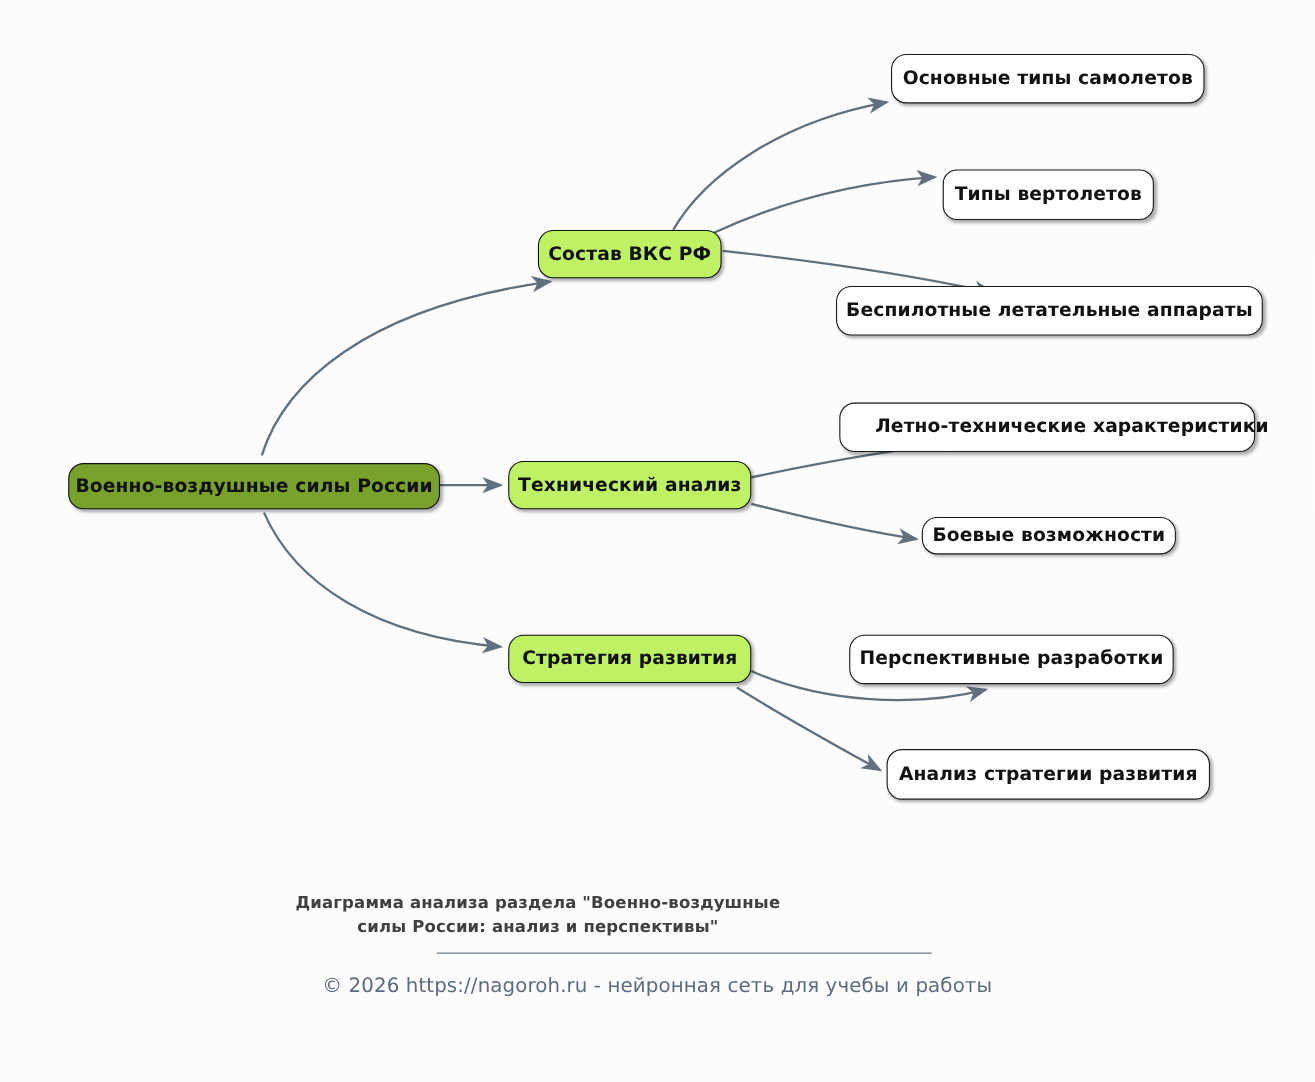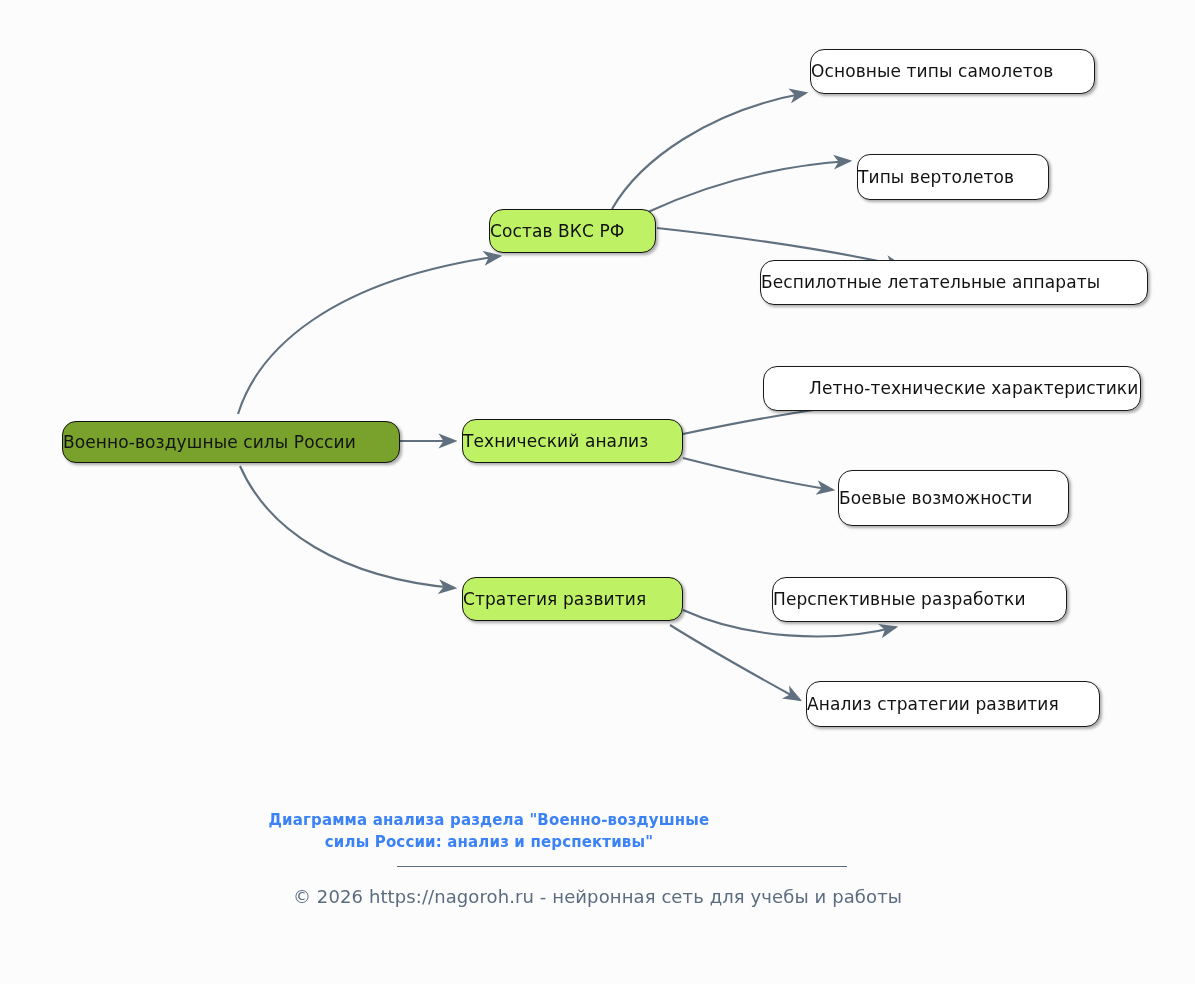--- a/index.html
+++ b/index.html
@@ -24,29 +24,31 @@
     top: 0;
     width: 1195px;
     height: 984px;
     pointer-events: none;
   }
   .node {
     position: absolute;
     box-sizing: border-box;
     display: flex;
     align-items: center;
+    justify-content: center;
     border-radius: 14px;
     border: 1.6px solid #111111;
     font-family: "DejaVu Sans", sans-serif;
     font-size: 17px;
     line-height: 1;
     color: #111111;
     white-space: nowrap;
     box-shadow: 2px 2px 3px rgba(0,0,0,0.32);
     letter-spacing: 0.1px;
+    font-weight: bold;
   }
   .node.root {
     background: #78a22c;
     border-color: #121212;
     color: #121212;
     margin-left: 15px;
   }
   .node.branch {
     background: #bef264;
     border-color: #121212;
@@ -59,21 +61,21 @@
   }
   #caption {
     position: absolute;
     left: 0;
     width: 978px;
     top: 810px;
     text-align: center;
     font-family: "DejaVu Sans", sans-serif;
     font-size: 15px;
     font-weight: bold;
-    color: #3b82f6;
+    color: #404040;
     line-height: 1.45;
     letter-spacing: 0.15px;
   }
   #divider {
     position: absolute;
     left: 397px;
     top: 866px;
     width: 450px;
     height: 1px;
     background: #5b6b80;
@@ -152,21 +154,21 @@
   </div>
 
   <div class="node leaf" style="left:760px; top:260px; width:388px; height:45px;">
     <span>Беспилотные летательные аппараты</span>
   </div>
 
   <div class="node leaf" style="left:763px; top:366px; width:378px; height:45px;padding-left:45px;">
     <span>Летно-технические характеристики</span>
   </div>
 
-  <div class="node leaf" style="left:838px; top:470px; width:231px; height:56px;">
+  <div class="node leaf" style="left:838px; top:470px; width:231px; height:34px;">
     <span>Боевые возможности</span>
   </div>
 
   <div class="node leaf" style="left:772px; top:577px; width:295px; height:45px;">
     <span>Перспективные разработки</span>
   </div>
 
   <div class="node leaf" style="left:806px; top:681px; width:294px; height:46px;">
     <span>Анализ стратегии развития</span>
   </div>

